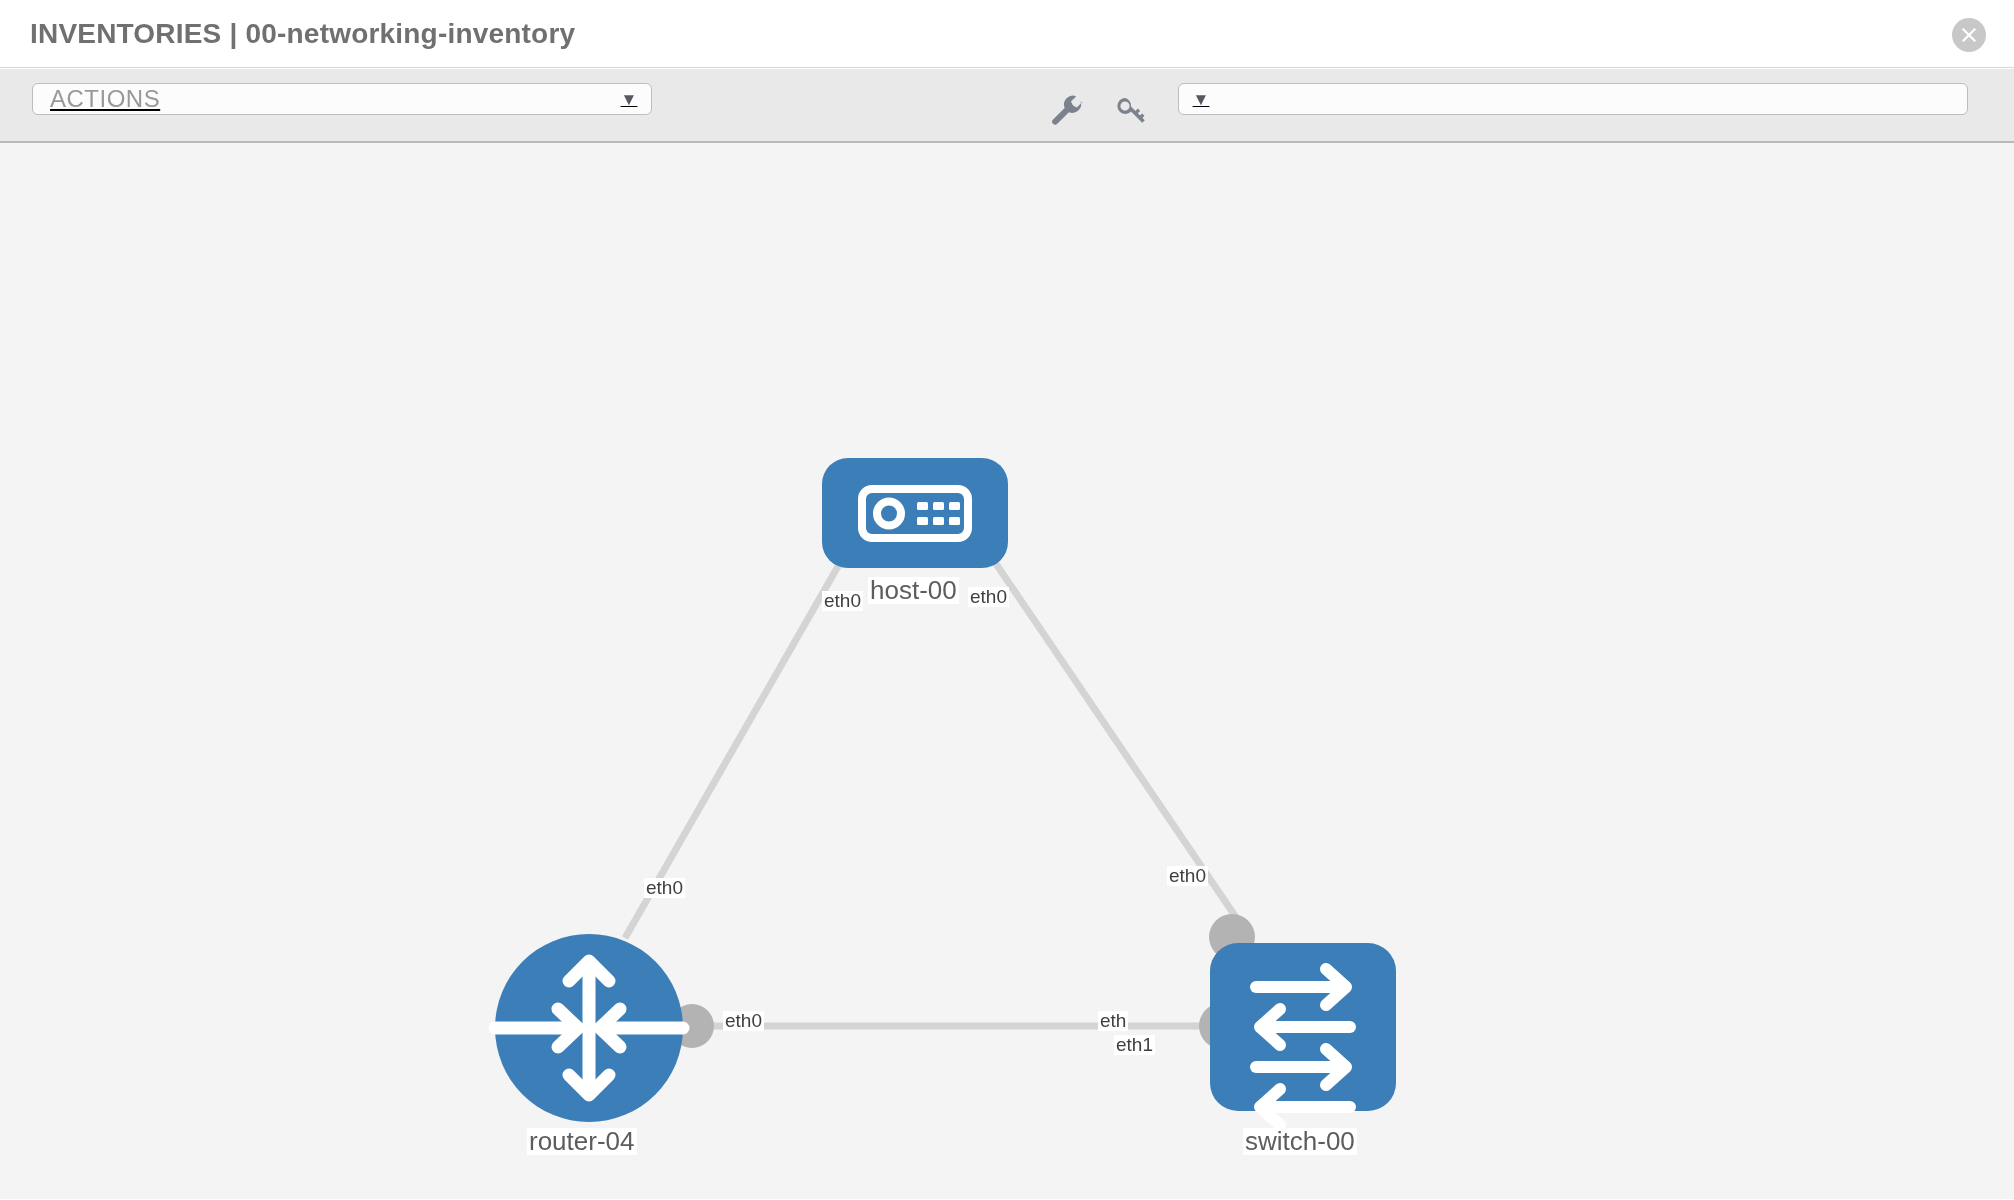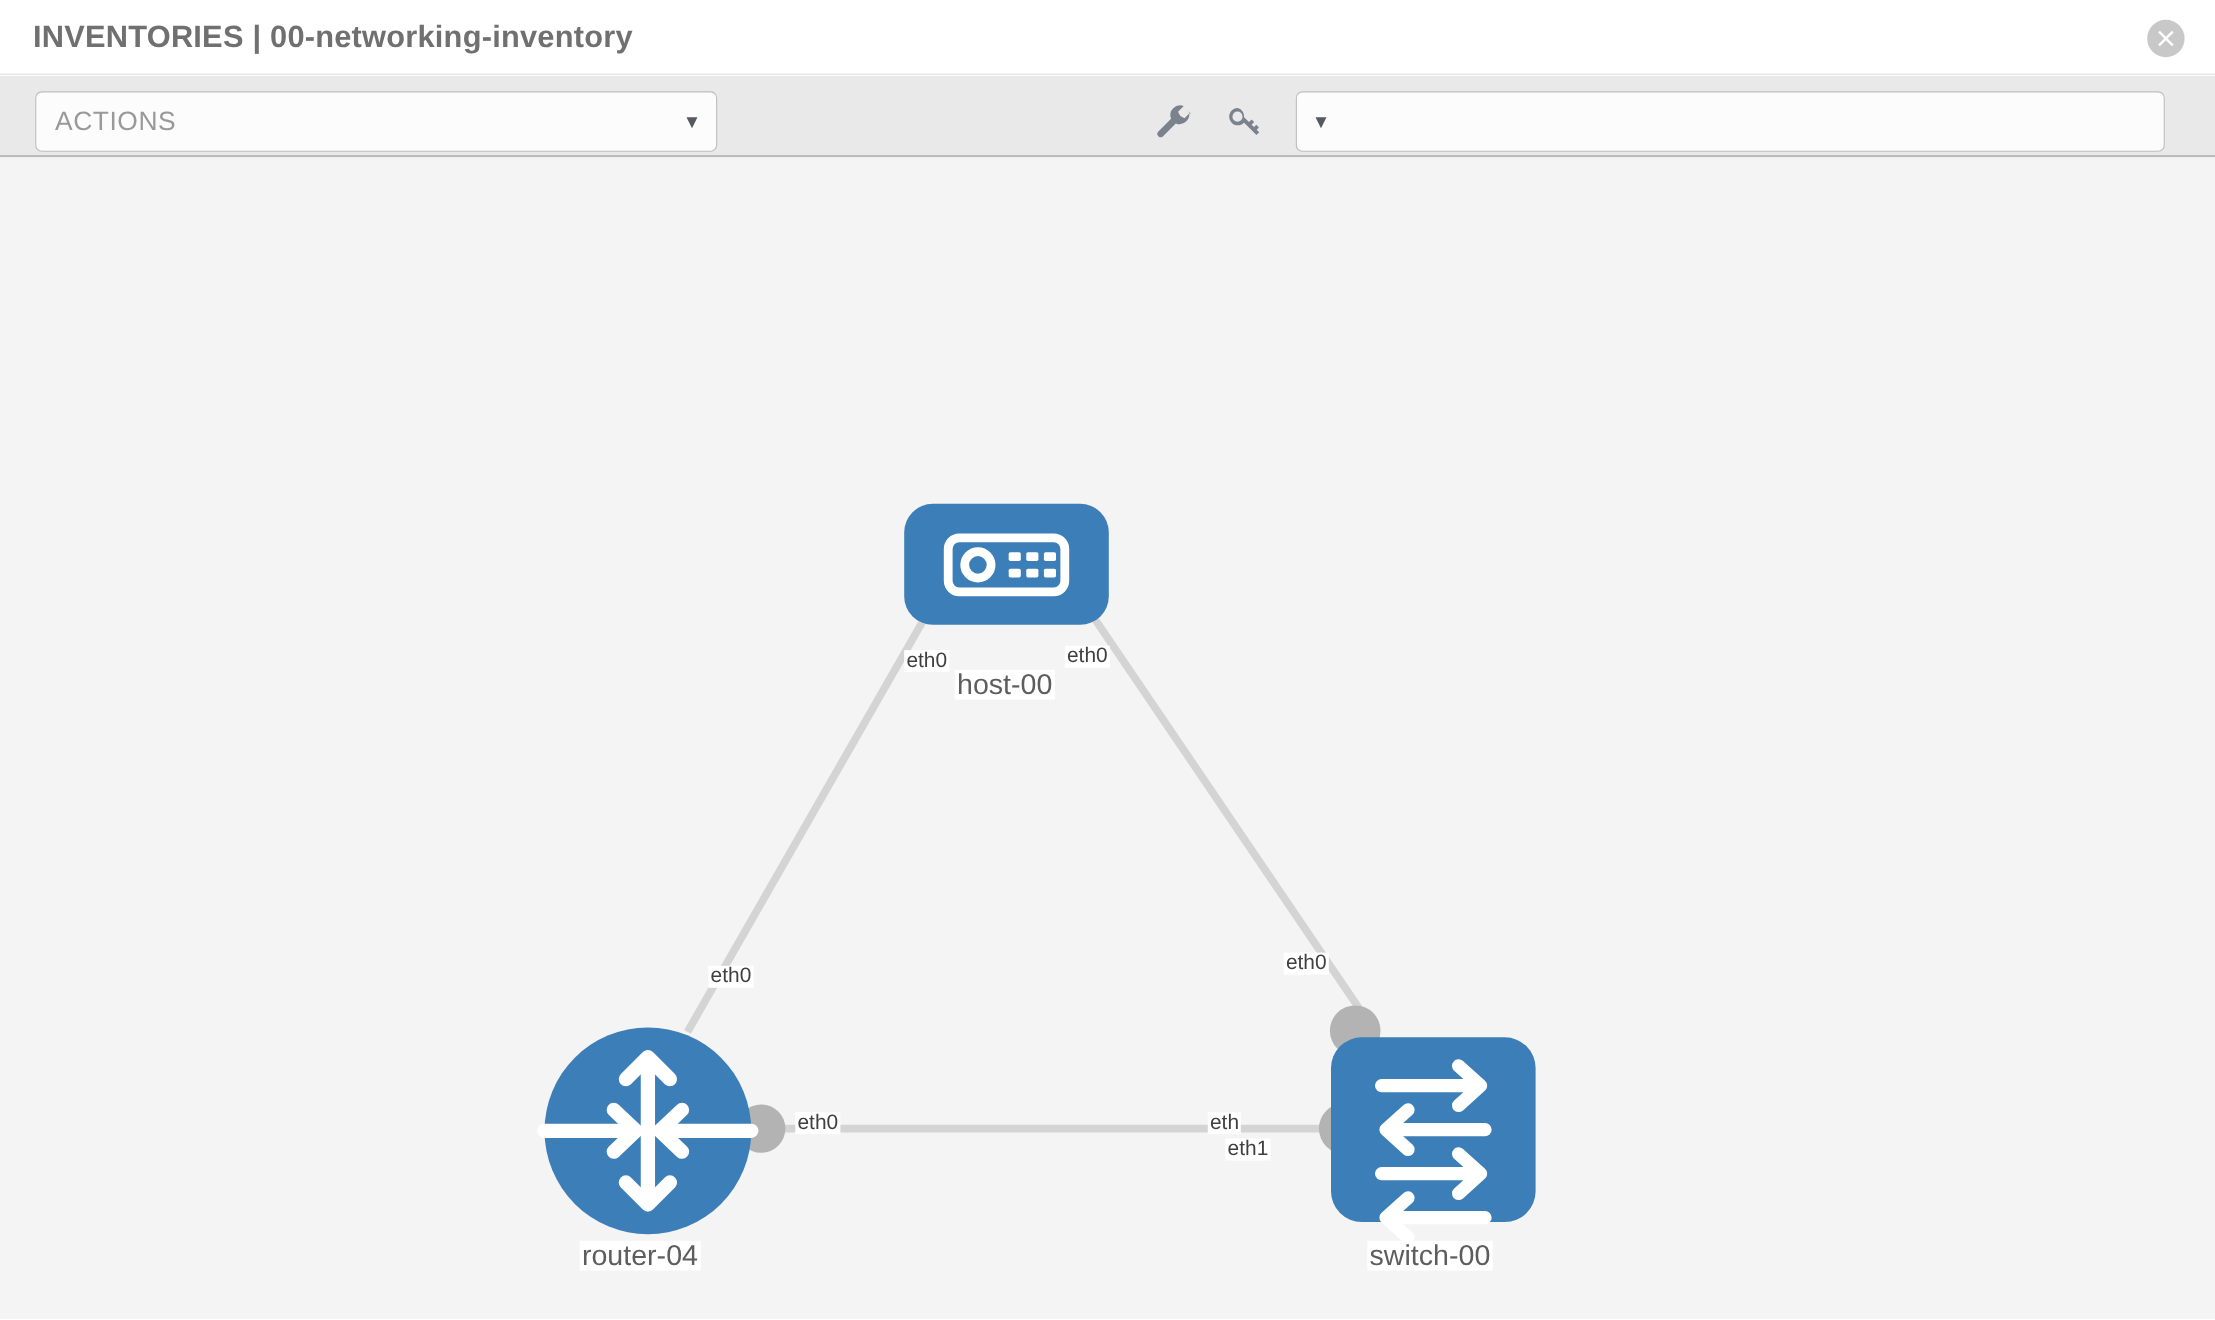--- a/index.html
+++ b/index.html
@@ -43,27 +43,28 @@
   #toolbar {
     position: relative;
     height: 75px;
     background: #e9e9e9;
     border-top: 1px solid #ffffff;
     border-bottom: 2px solid #b9b9b9;
   }
   .combo {
     position: absolute;
     top: 14px;
-    height: 55px;
+    height: 32px;
     background: #fcfcfc;
     border: 1px solid #bdbdbd;
     border-radius: 6px;
     display: flex;
     align-items: center;
     cursor: text;
+    text-decoration: underline;
   }
   .combo .ph {
     flex: 1;
     padding-left: 17px;
     font-size: 24px;
     color: #999999;
     letter-spacing: 0.5px;
     white-space: nowrap;
     overflow: hidden;
   }
@@ -224,17 +225,17 @@
   </svg>
 
   <div class="iface-label" style="left:822px; top:448px;">eth0</div>
   <div class="iface-label" style="left:968px; top:444px;">eth0</div>
   <div class="iface-label" style="left:644px; top:735px;">eth0</div>
   <div class="iface-label" style="left:1167px; top:723px;">eth0</div>
   <div class="iface-label" style="left:723px; top:868px;">eth0</div>
   <div class="iface-label" style="left:1098px; top:868px;">eth</div>
   <div class="iface-label" style="left:1114px; top:868px;margin-top:24px;">eth1</div>
 
-  <div class="node-label" style="left:868px; top:434px;margin-top:32px;">host-00</div>
+  <div class="node-label" style="left:868px; top:434px;">host-00</div>
   <div class="node-label" style="left:527px; top:985px;">router-04</div>
   <div class="node-label" style="left:1243px; top:985px;">switch-00</div>
 
 </div>
 
 </body></html>

